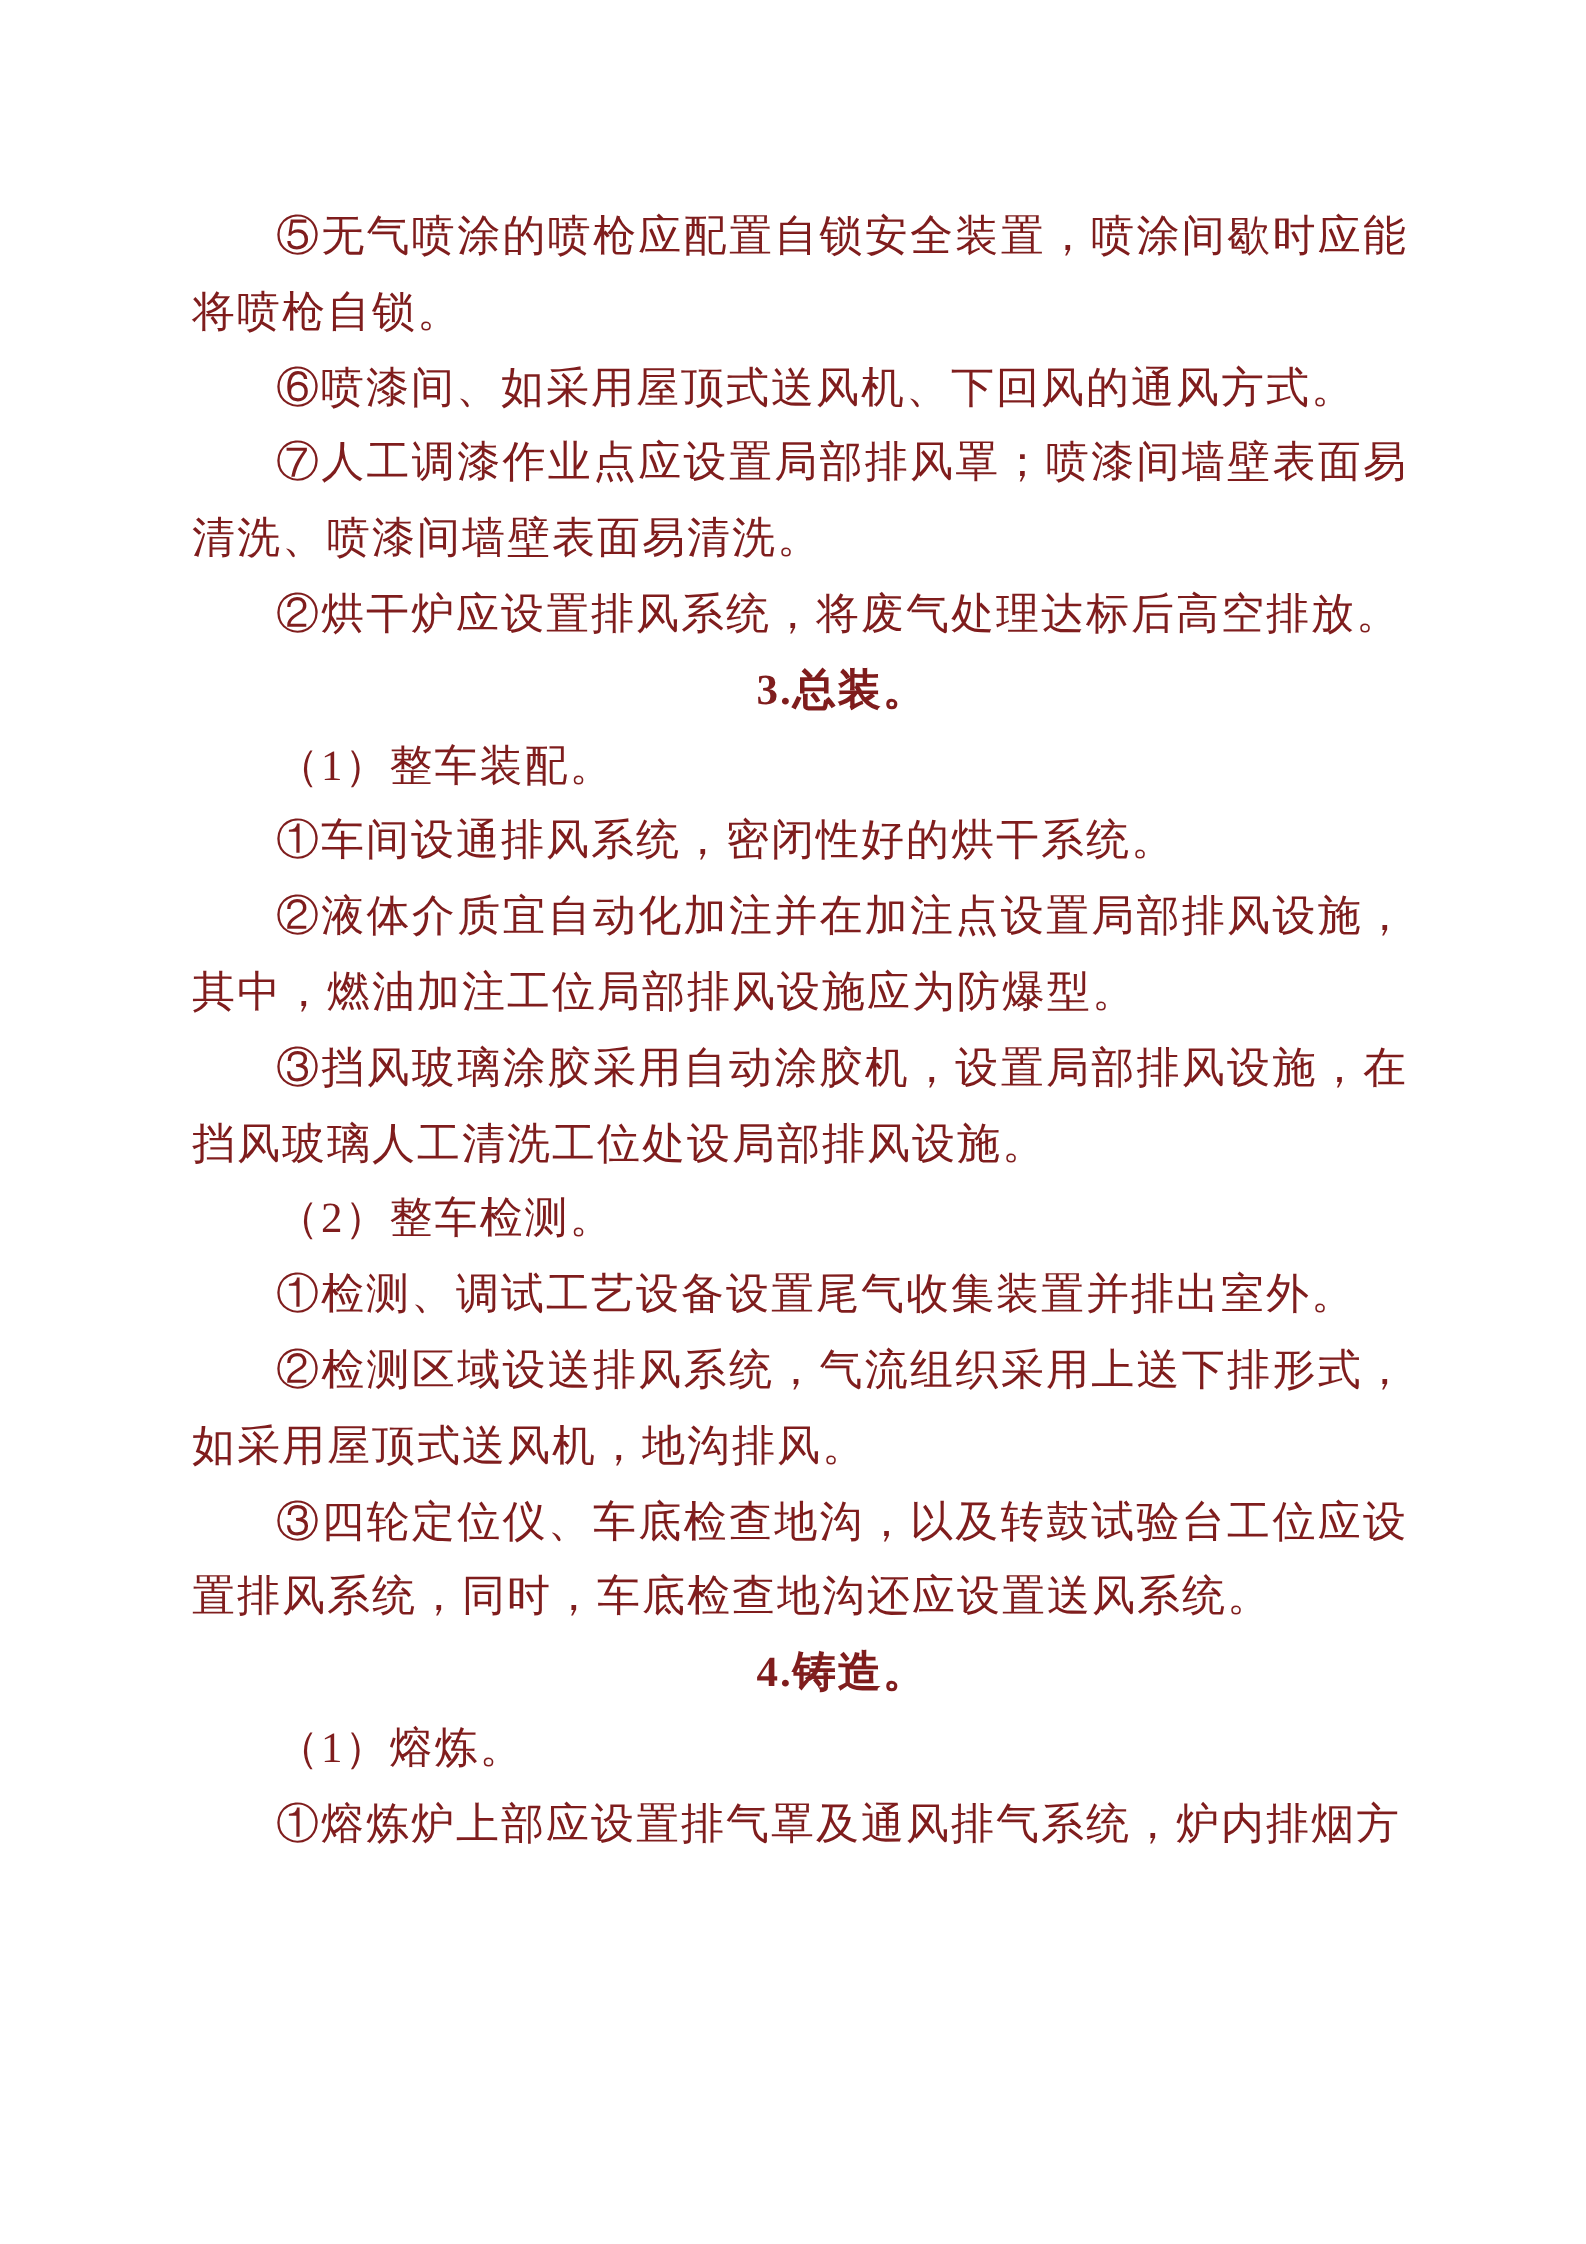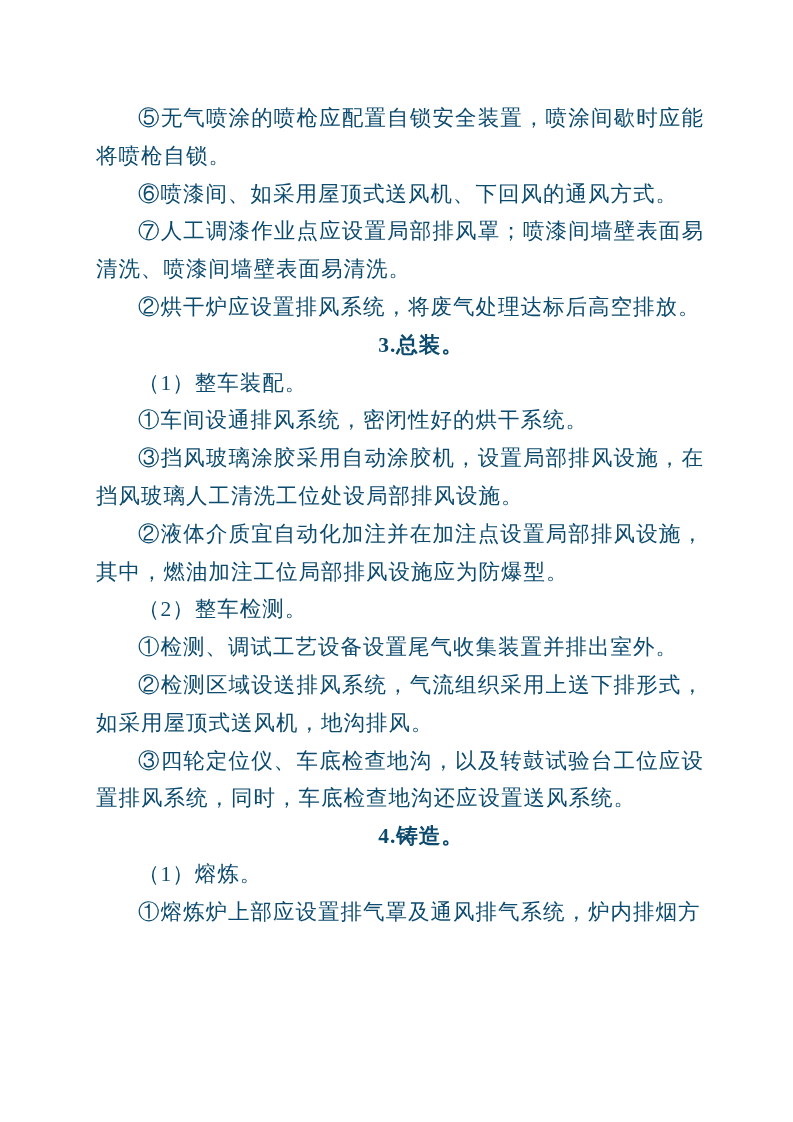--- a/index.html
+++ b/index.html
@@ -7,21 +7,21 @@
     padding: 0;
     background: #ffffff;
   }
   .page {
     position: relative;
     width: 712px;
     height: 1122px;
     background: #ffffff;
     overflow: hidden;
     font-family: "Liberation Serif", "DejaVu Serif", serif;
-    color: #0c4a6e;
+    color: #7f1d1d;
   }
   .content {
     position: absolute;
     left: 96px;
     top: 100px;
     width: 608px;
   }
   .para {
     margin: 0;
     padding: 0;
@@ -44,22 +44,22 @@
 
 <div class="page">
   <div class="content">
     <p class="para">⑤无气喷涂的喷枪应配置自锁安全装置，喷涂间歇时应能将喷枪自锁。</p>
     <p class="para">⑥喷漆间、如采用屋顶式送风机、下回风的通风方式。</p>
     <p class="para">⑦人工调漆作业点应设置局部排风罩；喷漆间墙壁表面易清洗、喷漆间墙壁表面易清洗。</p>
     <p class="para">②烘干炉应设置排风系统，将废气处理达标后高空排放。</p>
     <p class="para heading">3.总装。</p>
     <p class="para">（1）整车装配。</p>
     <p class="para">①车间设通排风系统，密闭性好的烘干系统。</p>
+    <p class="para">②液体介质宜自动化加注并在加注点设置局部排风设施，其中，燃油加注工位局部排风设施应为防爆型。</p>
     <p class="para">③挡风玻璃涂胶采用自动涂胶机，设置局部排风设施，在挡风玻璃人工清洗工位处设局部排风设施。</p>
-    <p class="para">②液体介质宜自动化加注并在加注点设置局部排风设施，其中，燃油加注工位局部排风设施应为防爆型。</p>
     <p class="para">（2）整车检测。</p>
     <p class="para">①检测、调试工艺设备设置尾气收集装置并排出室外。</p>
     <p class="para">②检测区域设送排风系统，气流组织采用上送下排形式，如采用屋顶式送风机，地沟排风。</p>
     <p class="para">③四轮定位仪、车底检查地沟，以及转鼓试验台工位应设置排风系统，同时，车底检查地沟还应设置送风系统。</p>
     <p class="para heading">4.铸造。</p>
     <p class="para">（1）熔炼。</p>
     <p class="para">①熔炼炉上部应设置排气罩及通风排气系统，炉内排烟方</p>
   </div>
 </div>
 

